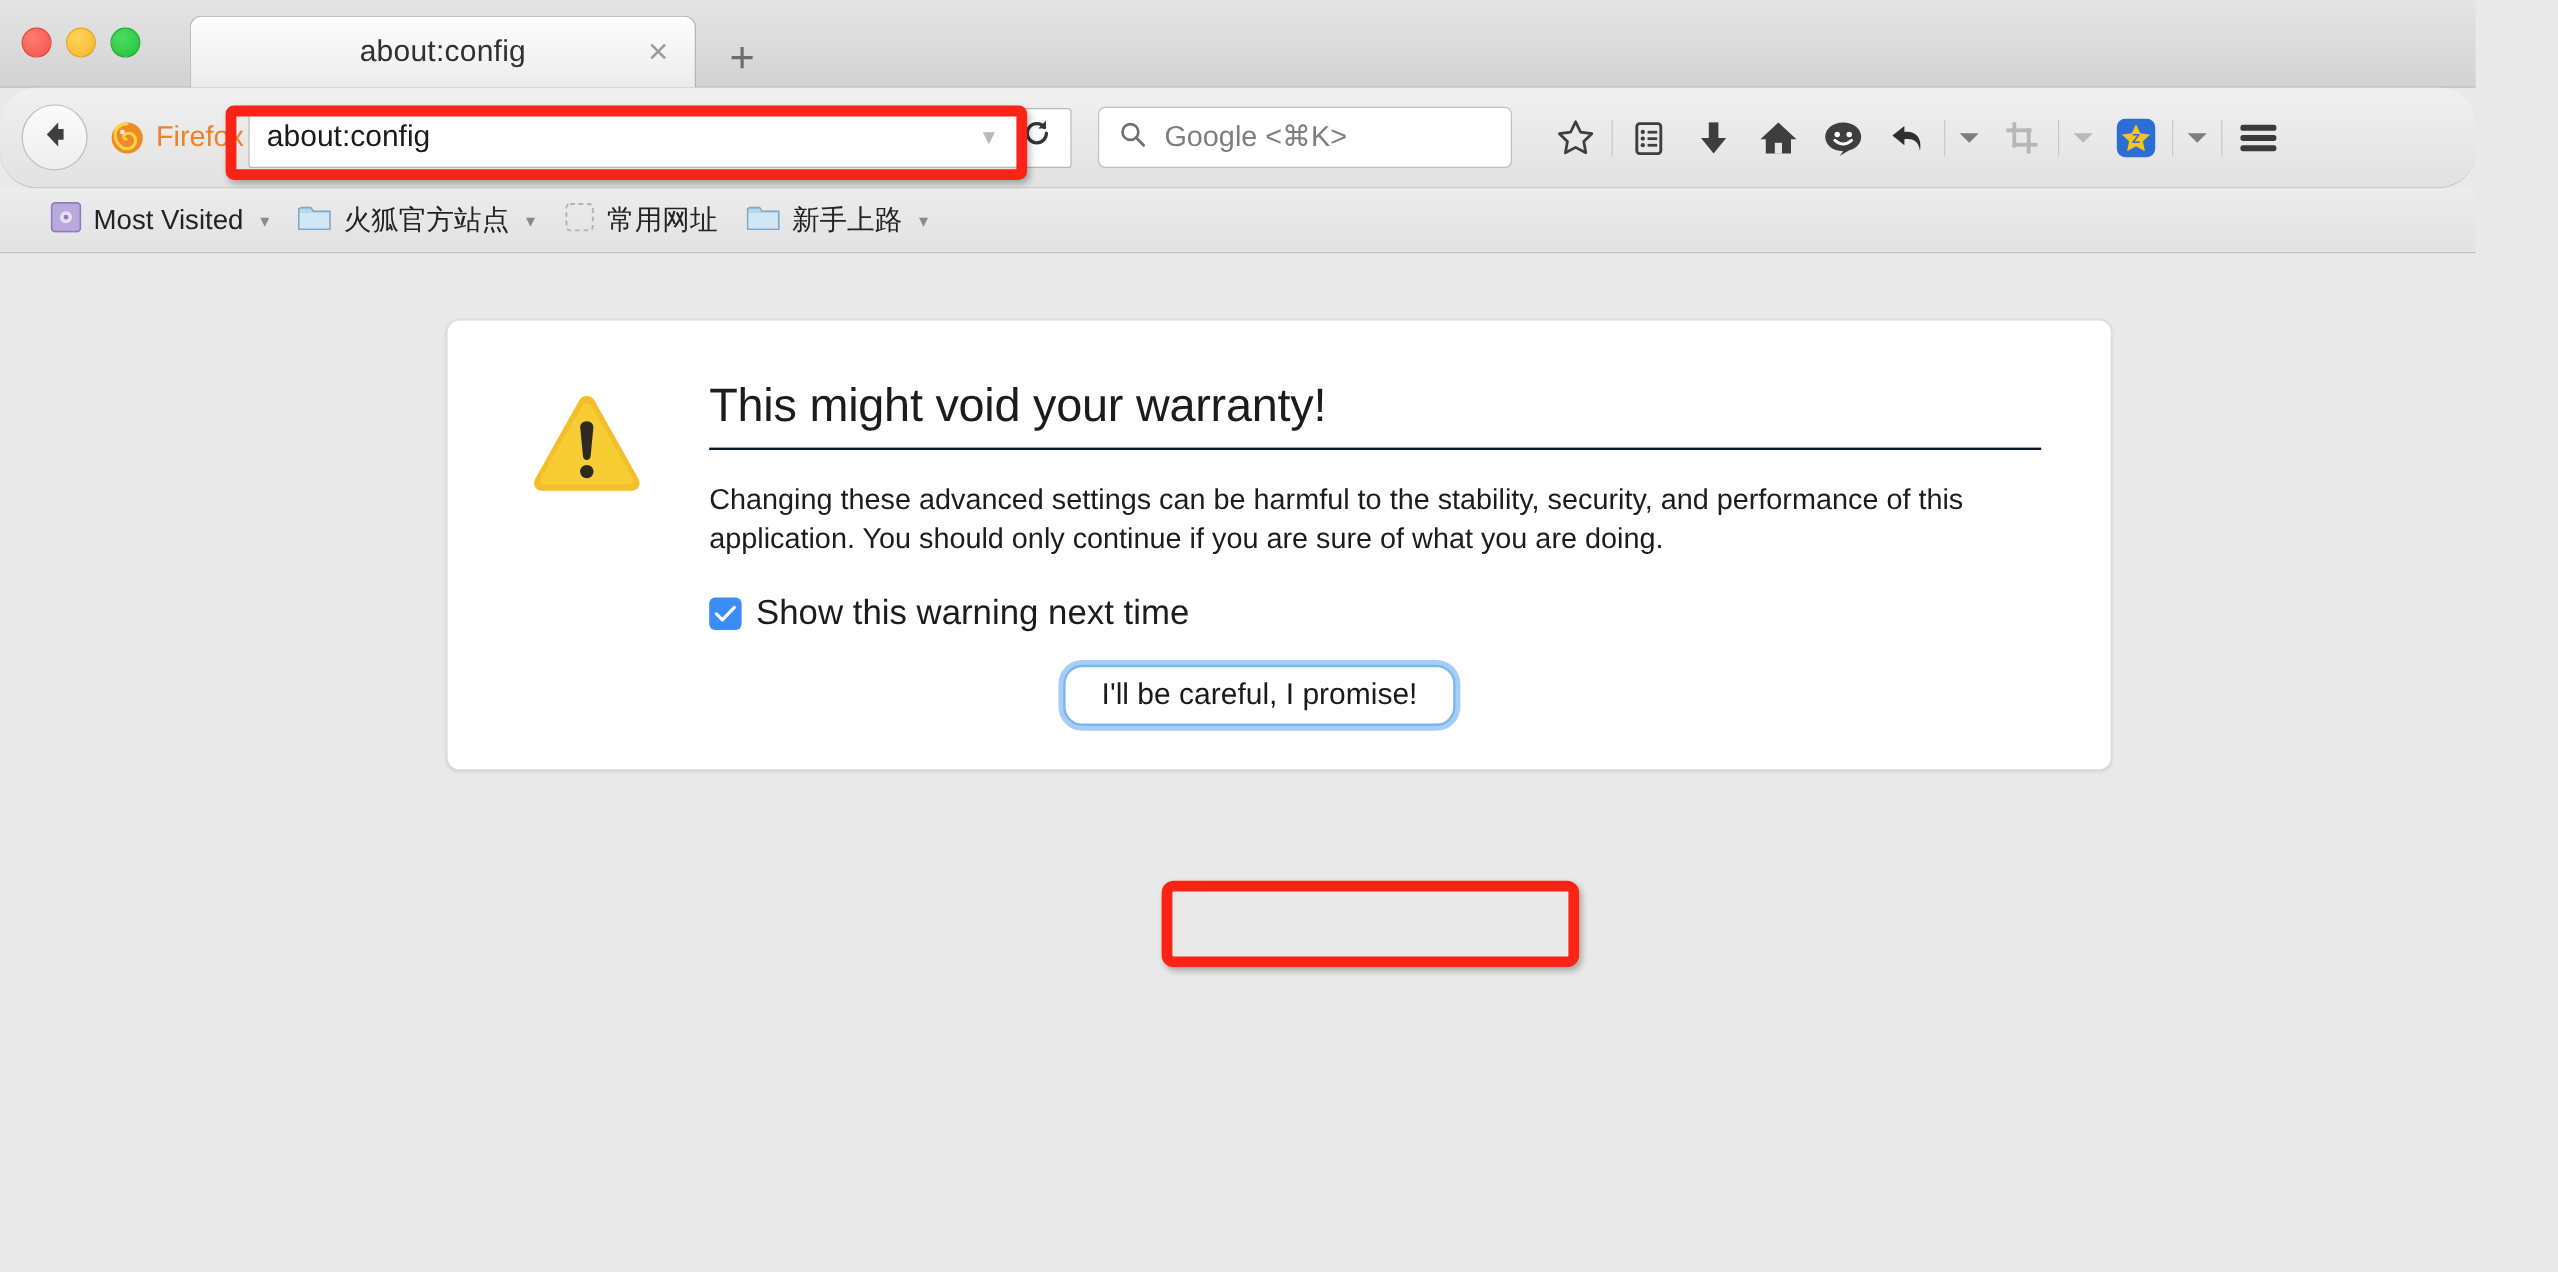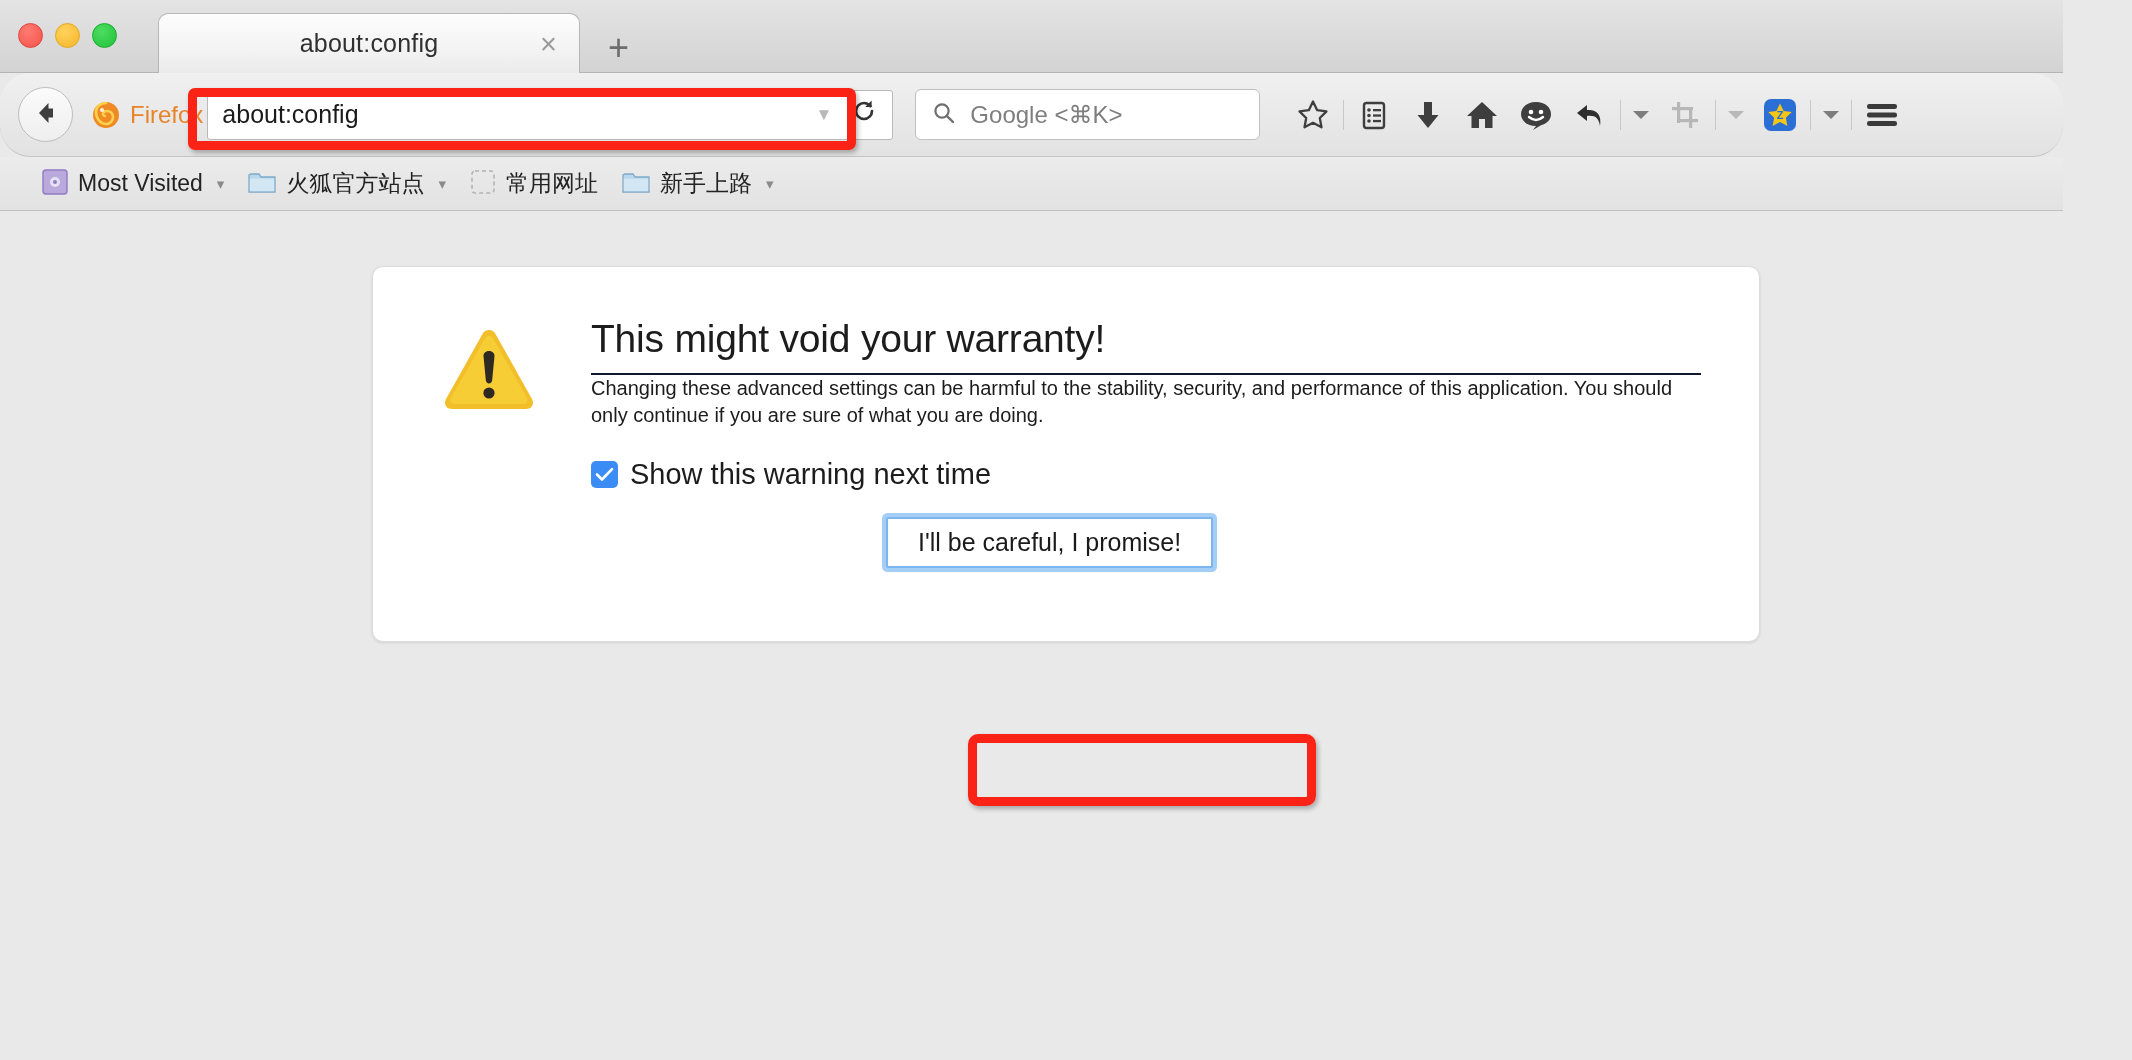--- a/index.html
+++ b/index.html
@@ -145,42 +145,43 @@
   .warn-icon { position: absolute; left: 68px; top: 58px; }
 
   .panel-body { position: absolute; left: 218px; top: 50px; right: 58px; }
   .panel-title {
     font-size: 39px; color: #1c1c1c; font-weight: 400;
     padding-bottom: 12px;
     border-bottom: 2px solid #0f172a;
     letter-spacing: -0.2px;
   }
   .panel-text {
-    font-size: 20px; line-height: 1.37; color: #1c1c1c;
+    margin-top: 26px;
+    font-size: 24px; line-height: 1.37; color: #1c1c1c;
     max-width: 1090px;
   }
   .checkrow {
     margin-top: 28px;
     display: flex; align-items: center; gap: 12px;
   }
   .cbox {
     width: 27px; height: 27px; border-radius: 5px;
     background: #3b8cf5; display: flex; align-items: center; justify-content: center;
     cursor: pointer; flex: 0 0 auto;
   }
   .check-label { font-size: 29px; color: #1c1c1c; }
 
   .btnrow { margin-top: 20px; position: relative; height: 70px; }
   .promise-btn {
     position: absolute; left: 295px; top: 6px;
     padding: 9px 30px;
     font-size: 25px; color: #1a1a1a;
     background: #ffffff;
     border: 2px solid #7cb6f0;
-    border-radius: 2px;
+    border-radius: 16px;
     box-shadow: 0 0 0 4px rgba(91,165,240,0.55);
     cursor: pointer;
     font-family: "Liberation Sans", sans-serif;
     white-space: nowrap;
   }
 
   
   .annot {
     position: absolute;
     border: 9px solid #fb2316;

